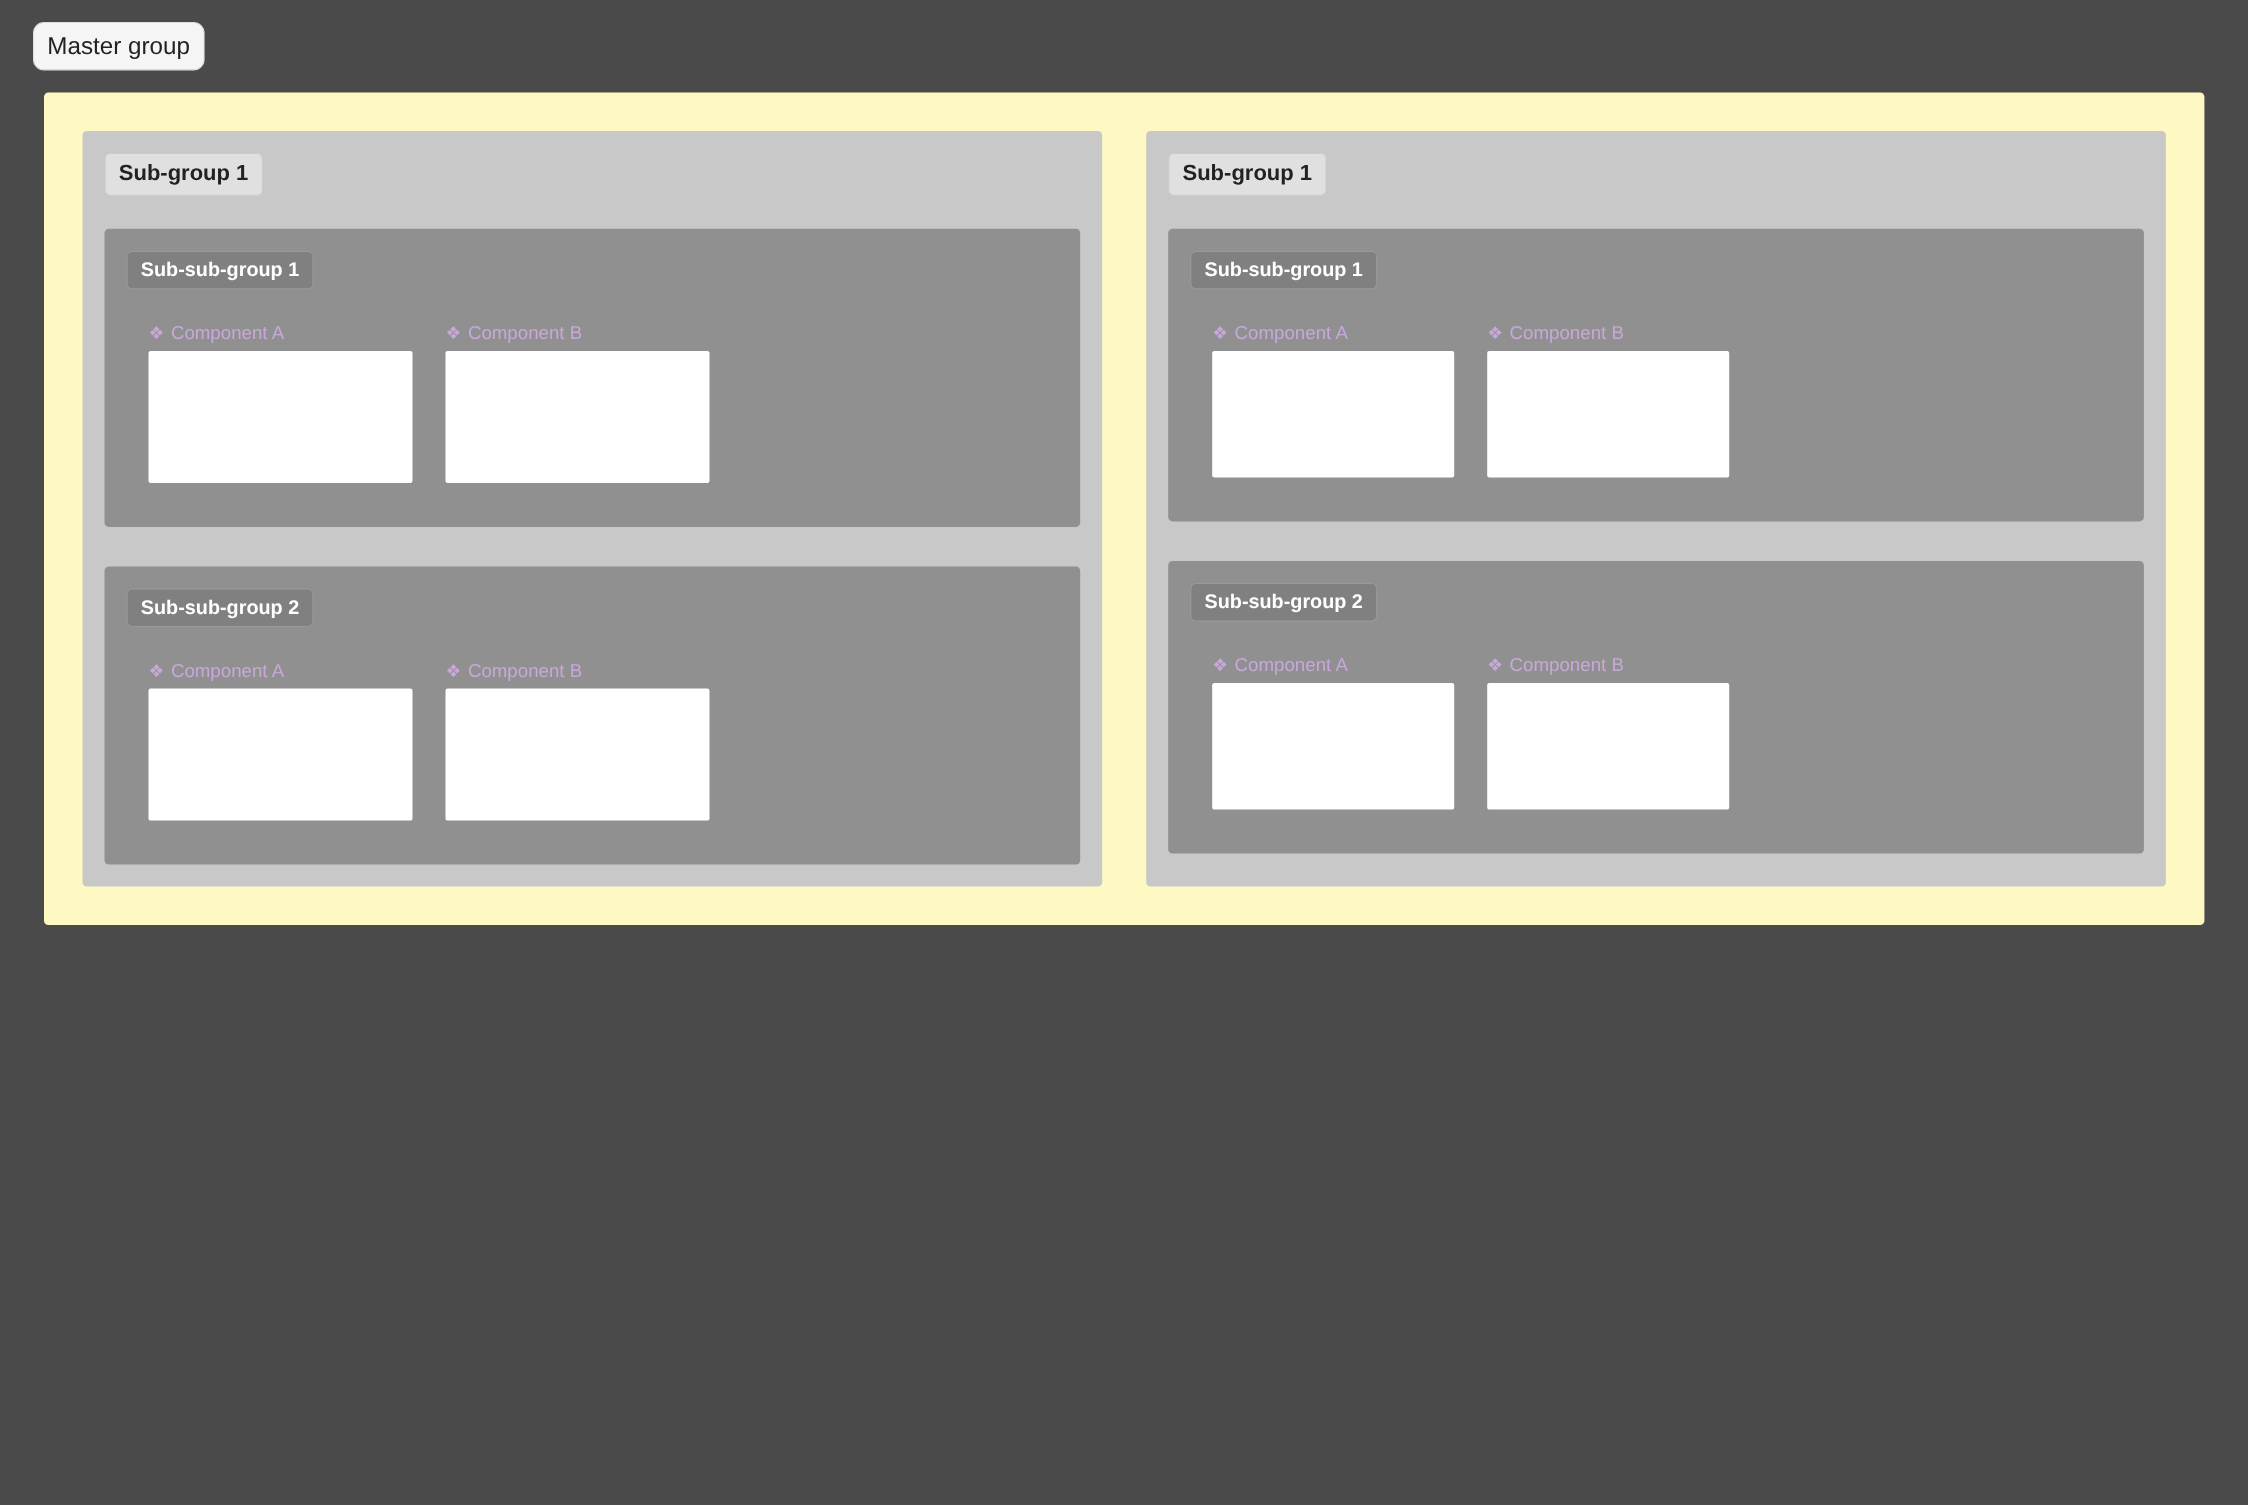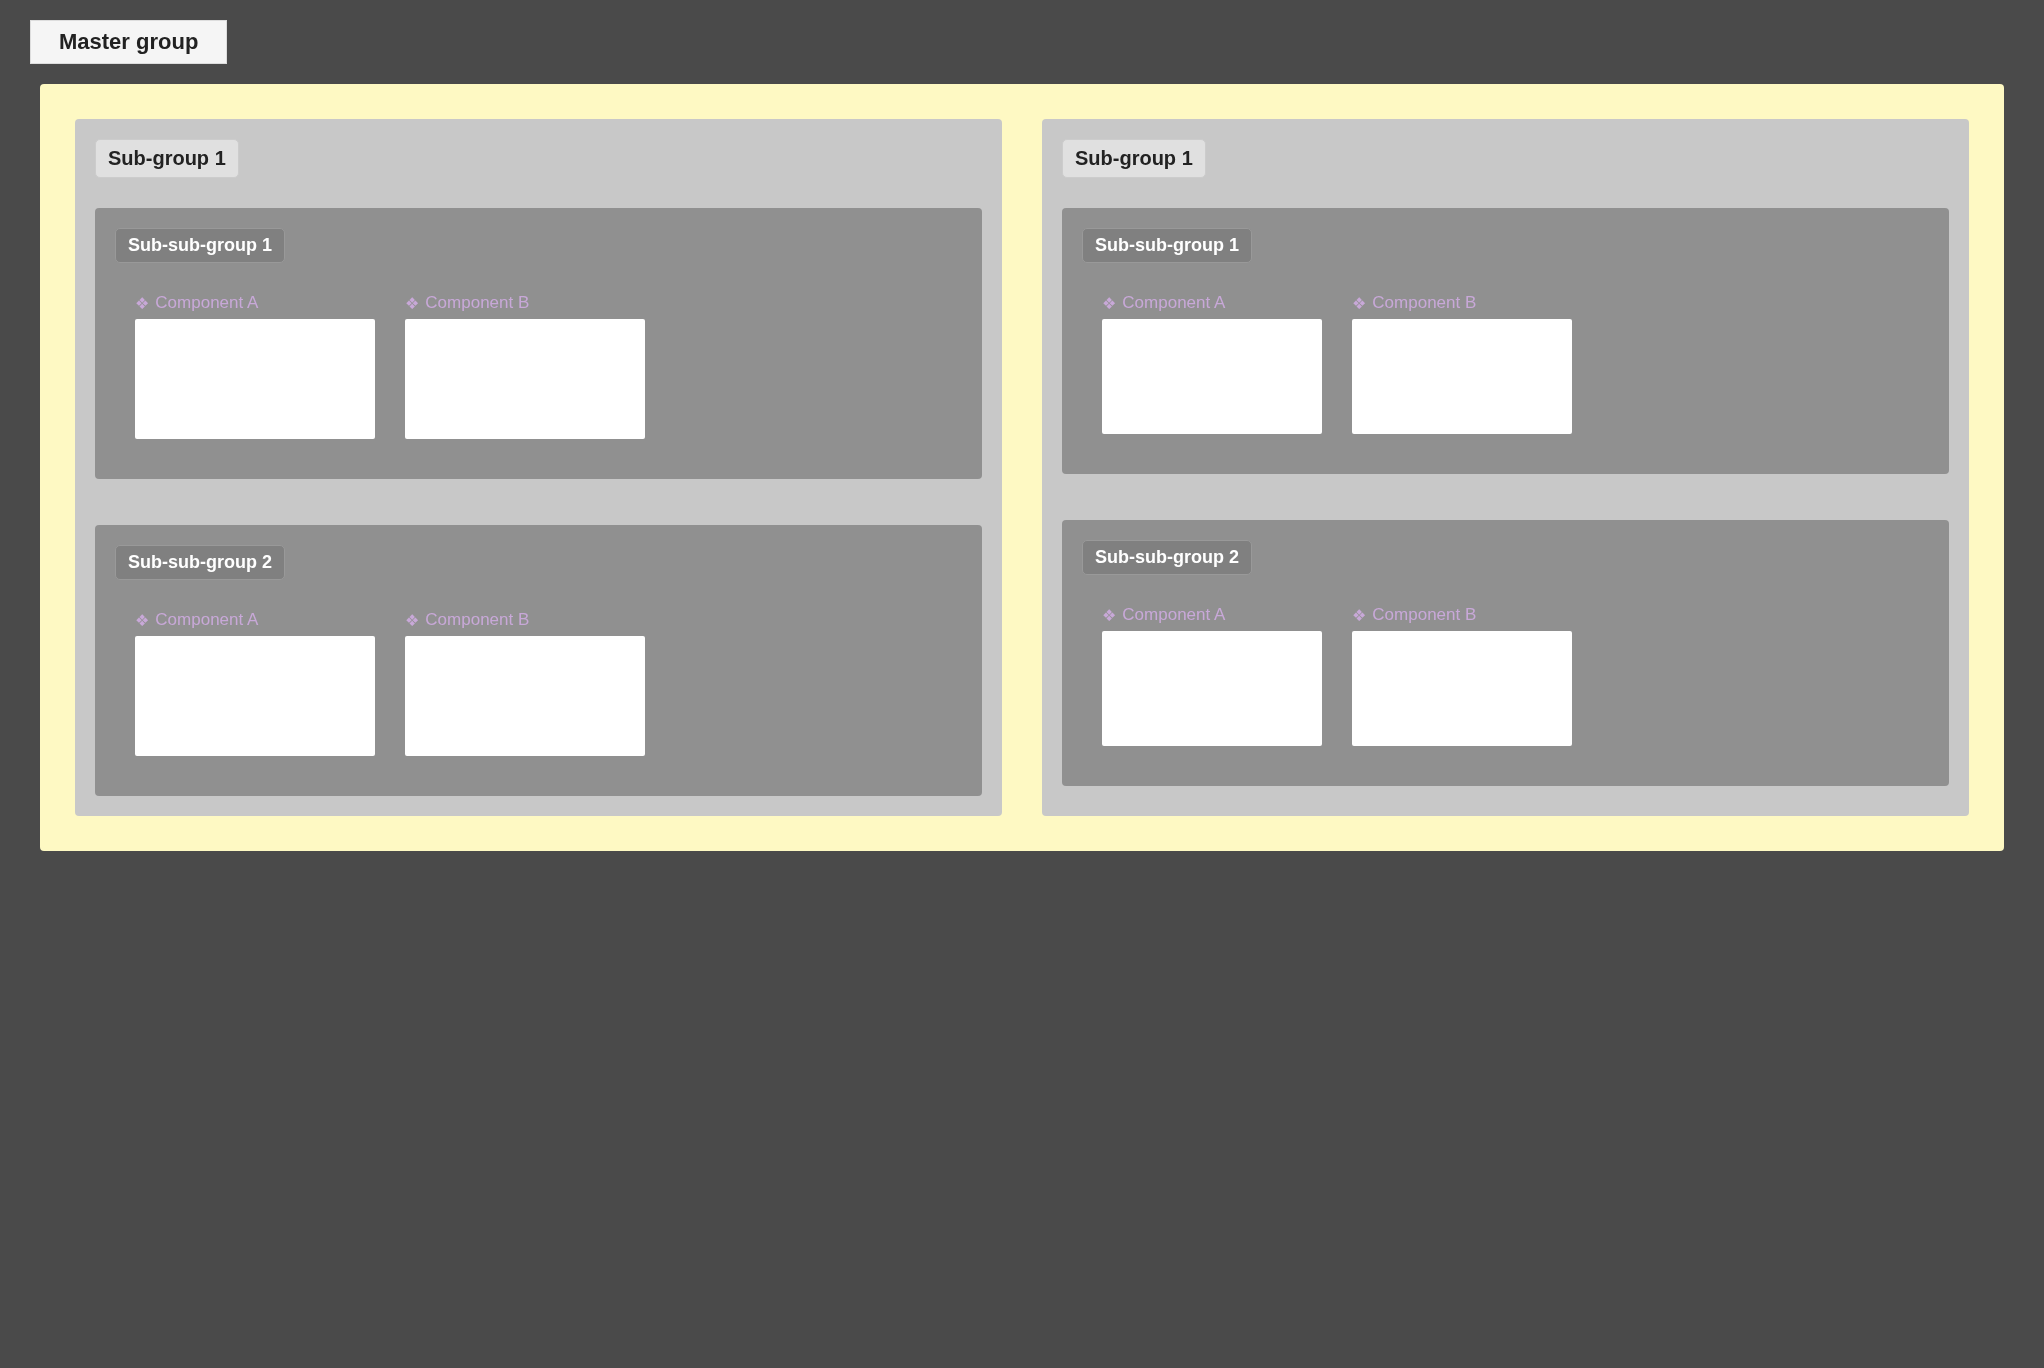--- a/index.html
+++ b/index.html
@@ -12,24 +12,24 @@
       overflow: hidden;
     }
 
     .header {
       padding: 20px 30px;
     }
 
     .master-group-label {
       background: #f5f5f5;
       border: 1px solid #ddd;
-      border-radius: 0;
-      padding: 8px 28px;
+      border-radius: 10px;
+      padding: 8px 12px;
       font-size: 22px;
-      font-weight: 700;
+      font-weight: 400;
       color: #222;
       display: inline-block;
     }
 
     .master-container {
       margin: 0 40px 40px 40px;
       background: #fef9c3;
       border-radius: 4px;
       padding: 35px;
       display: flex;
@@ -55,21 +55,21 @@
       font-size: 20px;
       font-weight: 700;
       color: #222;
       display: inline-block;
       align-self: flex-start;
     }
 
     .sub-sub-groups-container {
       display: flex;
       flex-direction: column;
-      gap: 46px;
+      gap: 36px;
     }
 
     .sub-sub-group {
       background: #909090;
       border-radius: 4px;
       padding: 20px;
       display: flex;
       flex-direction: column;
       gap: 20px;
     }

